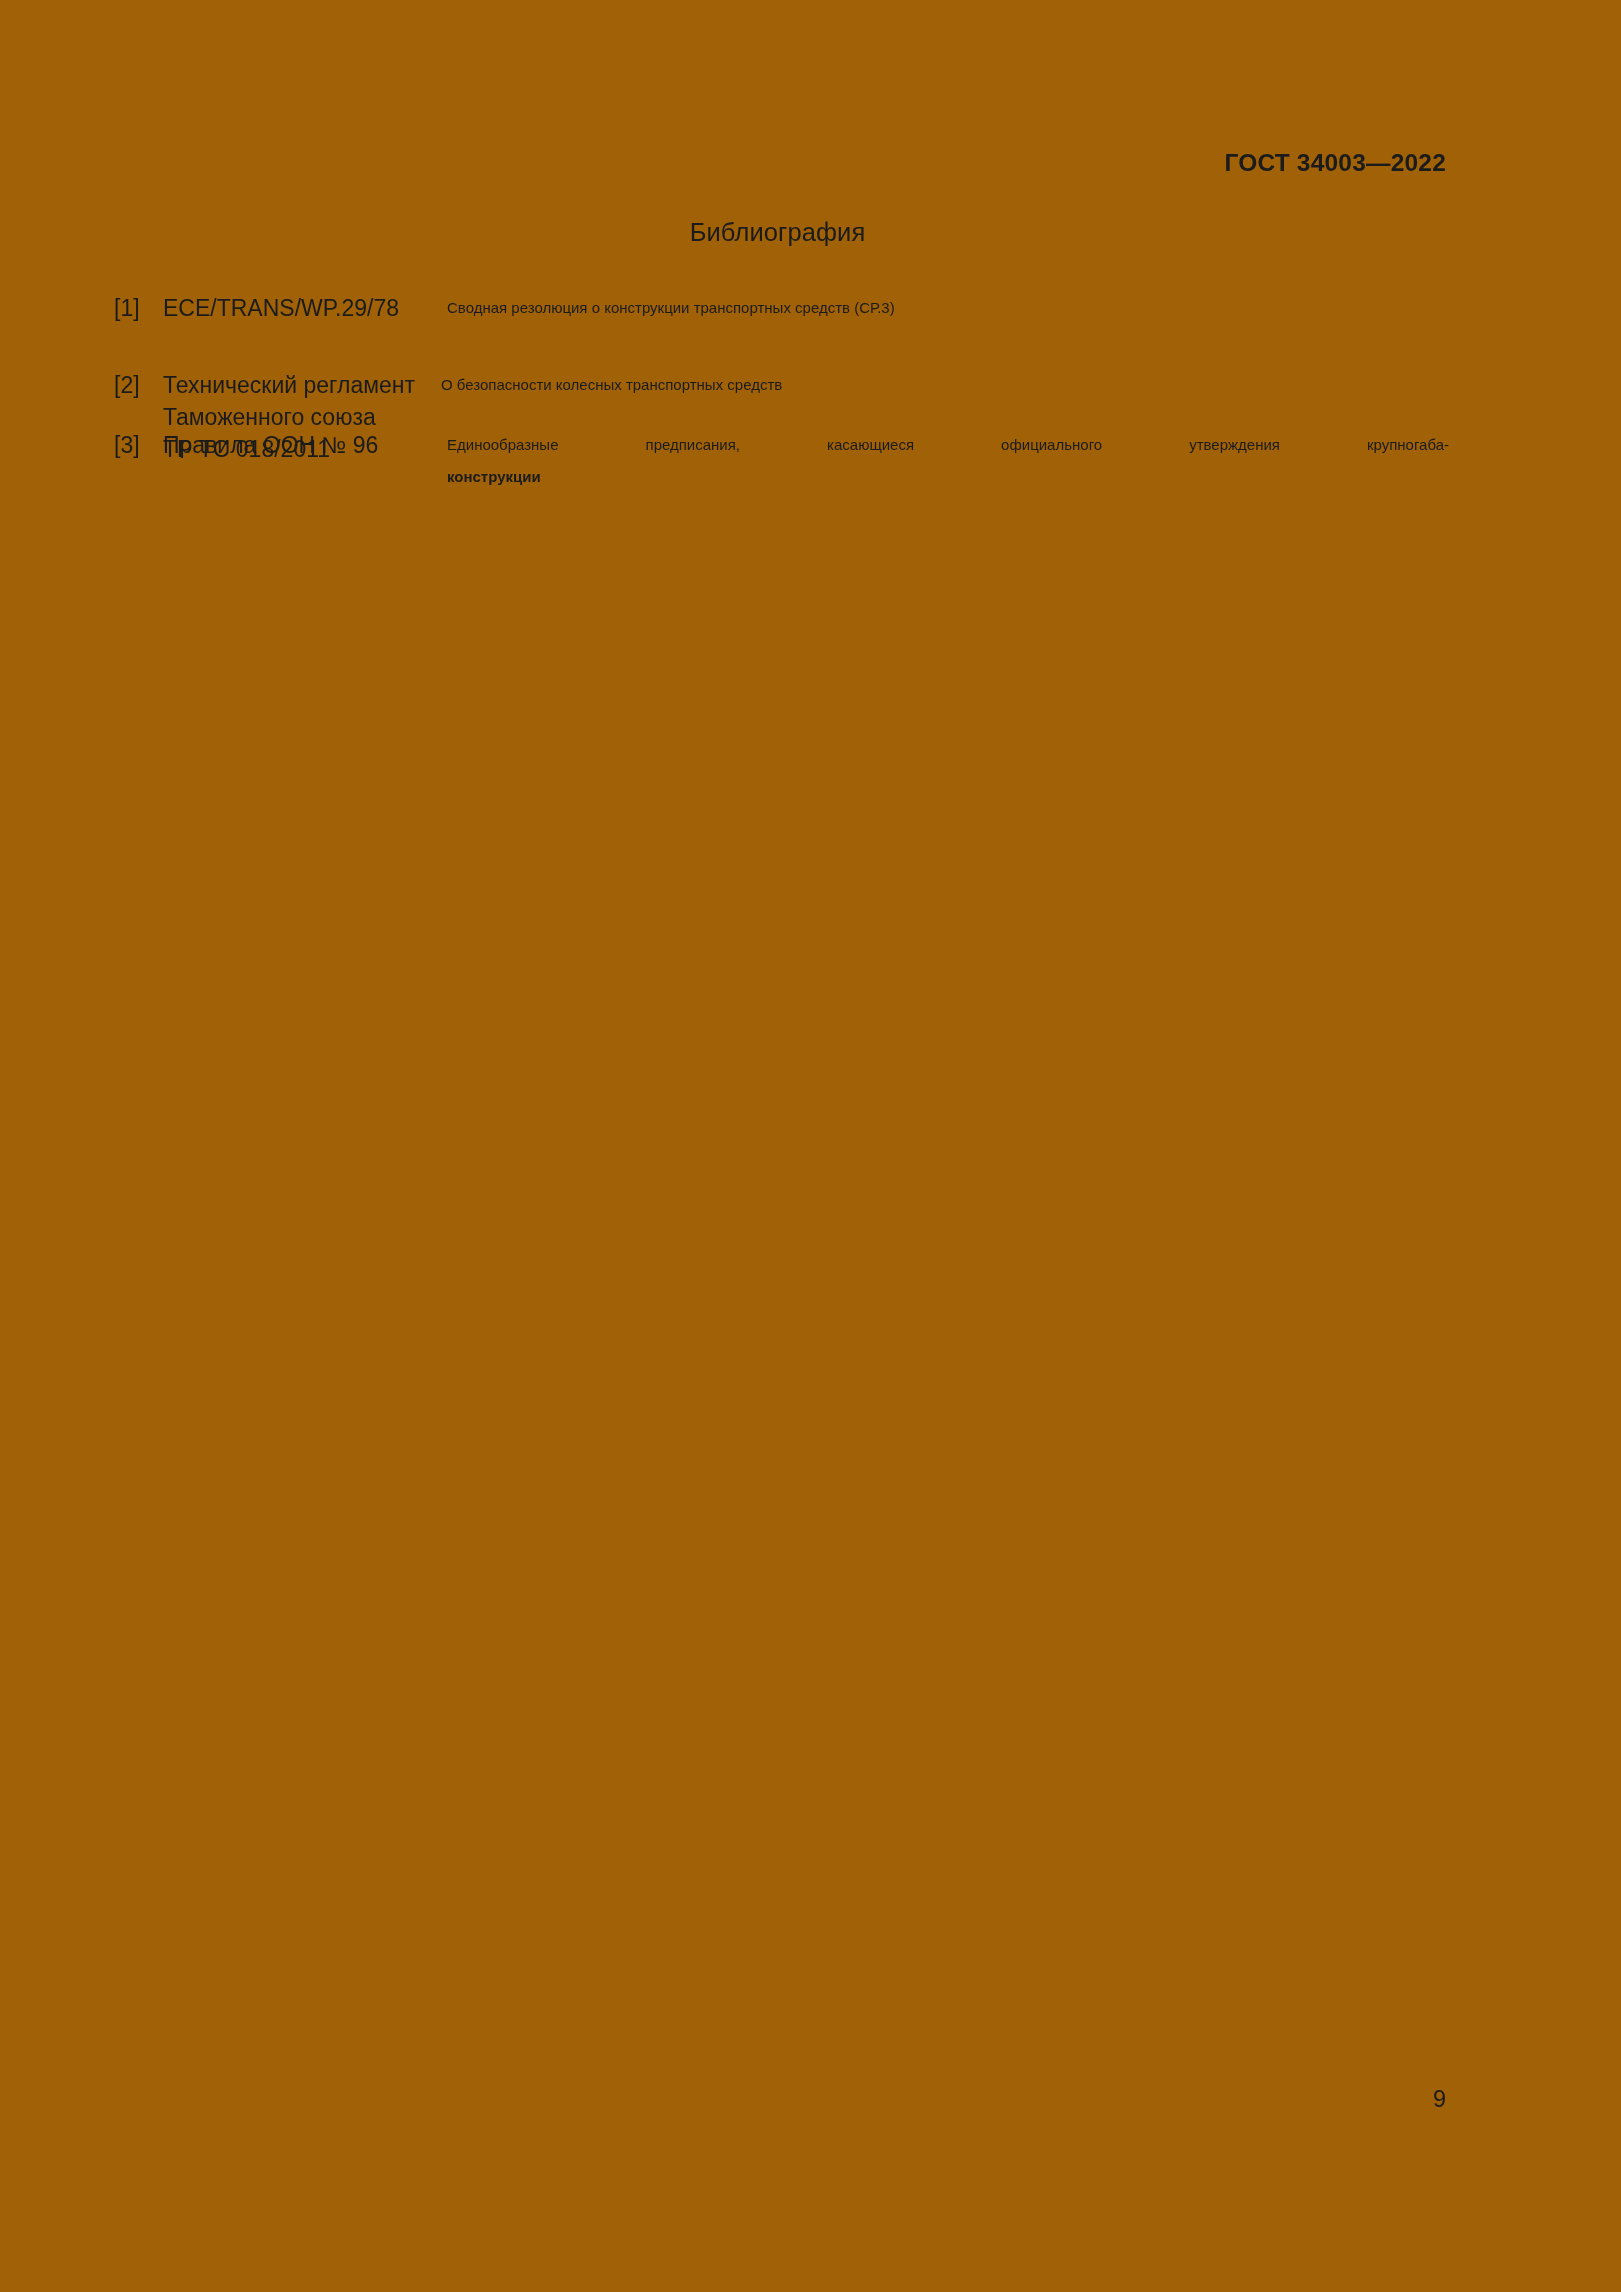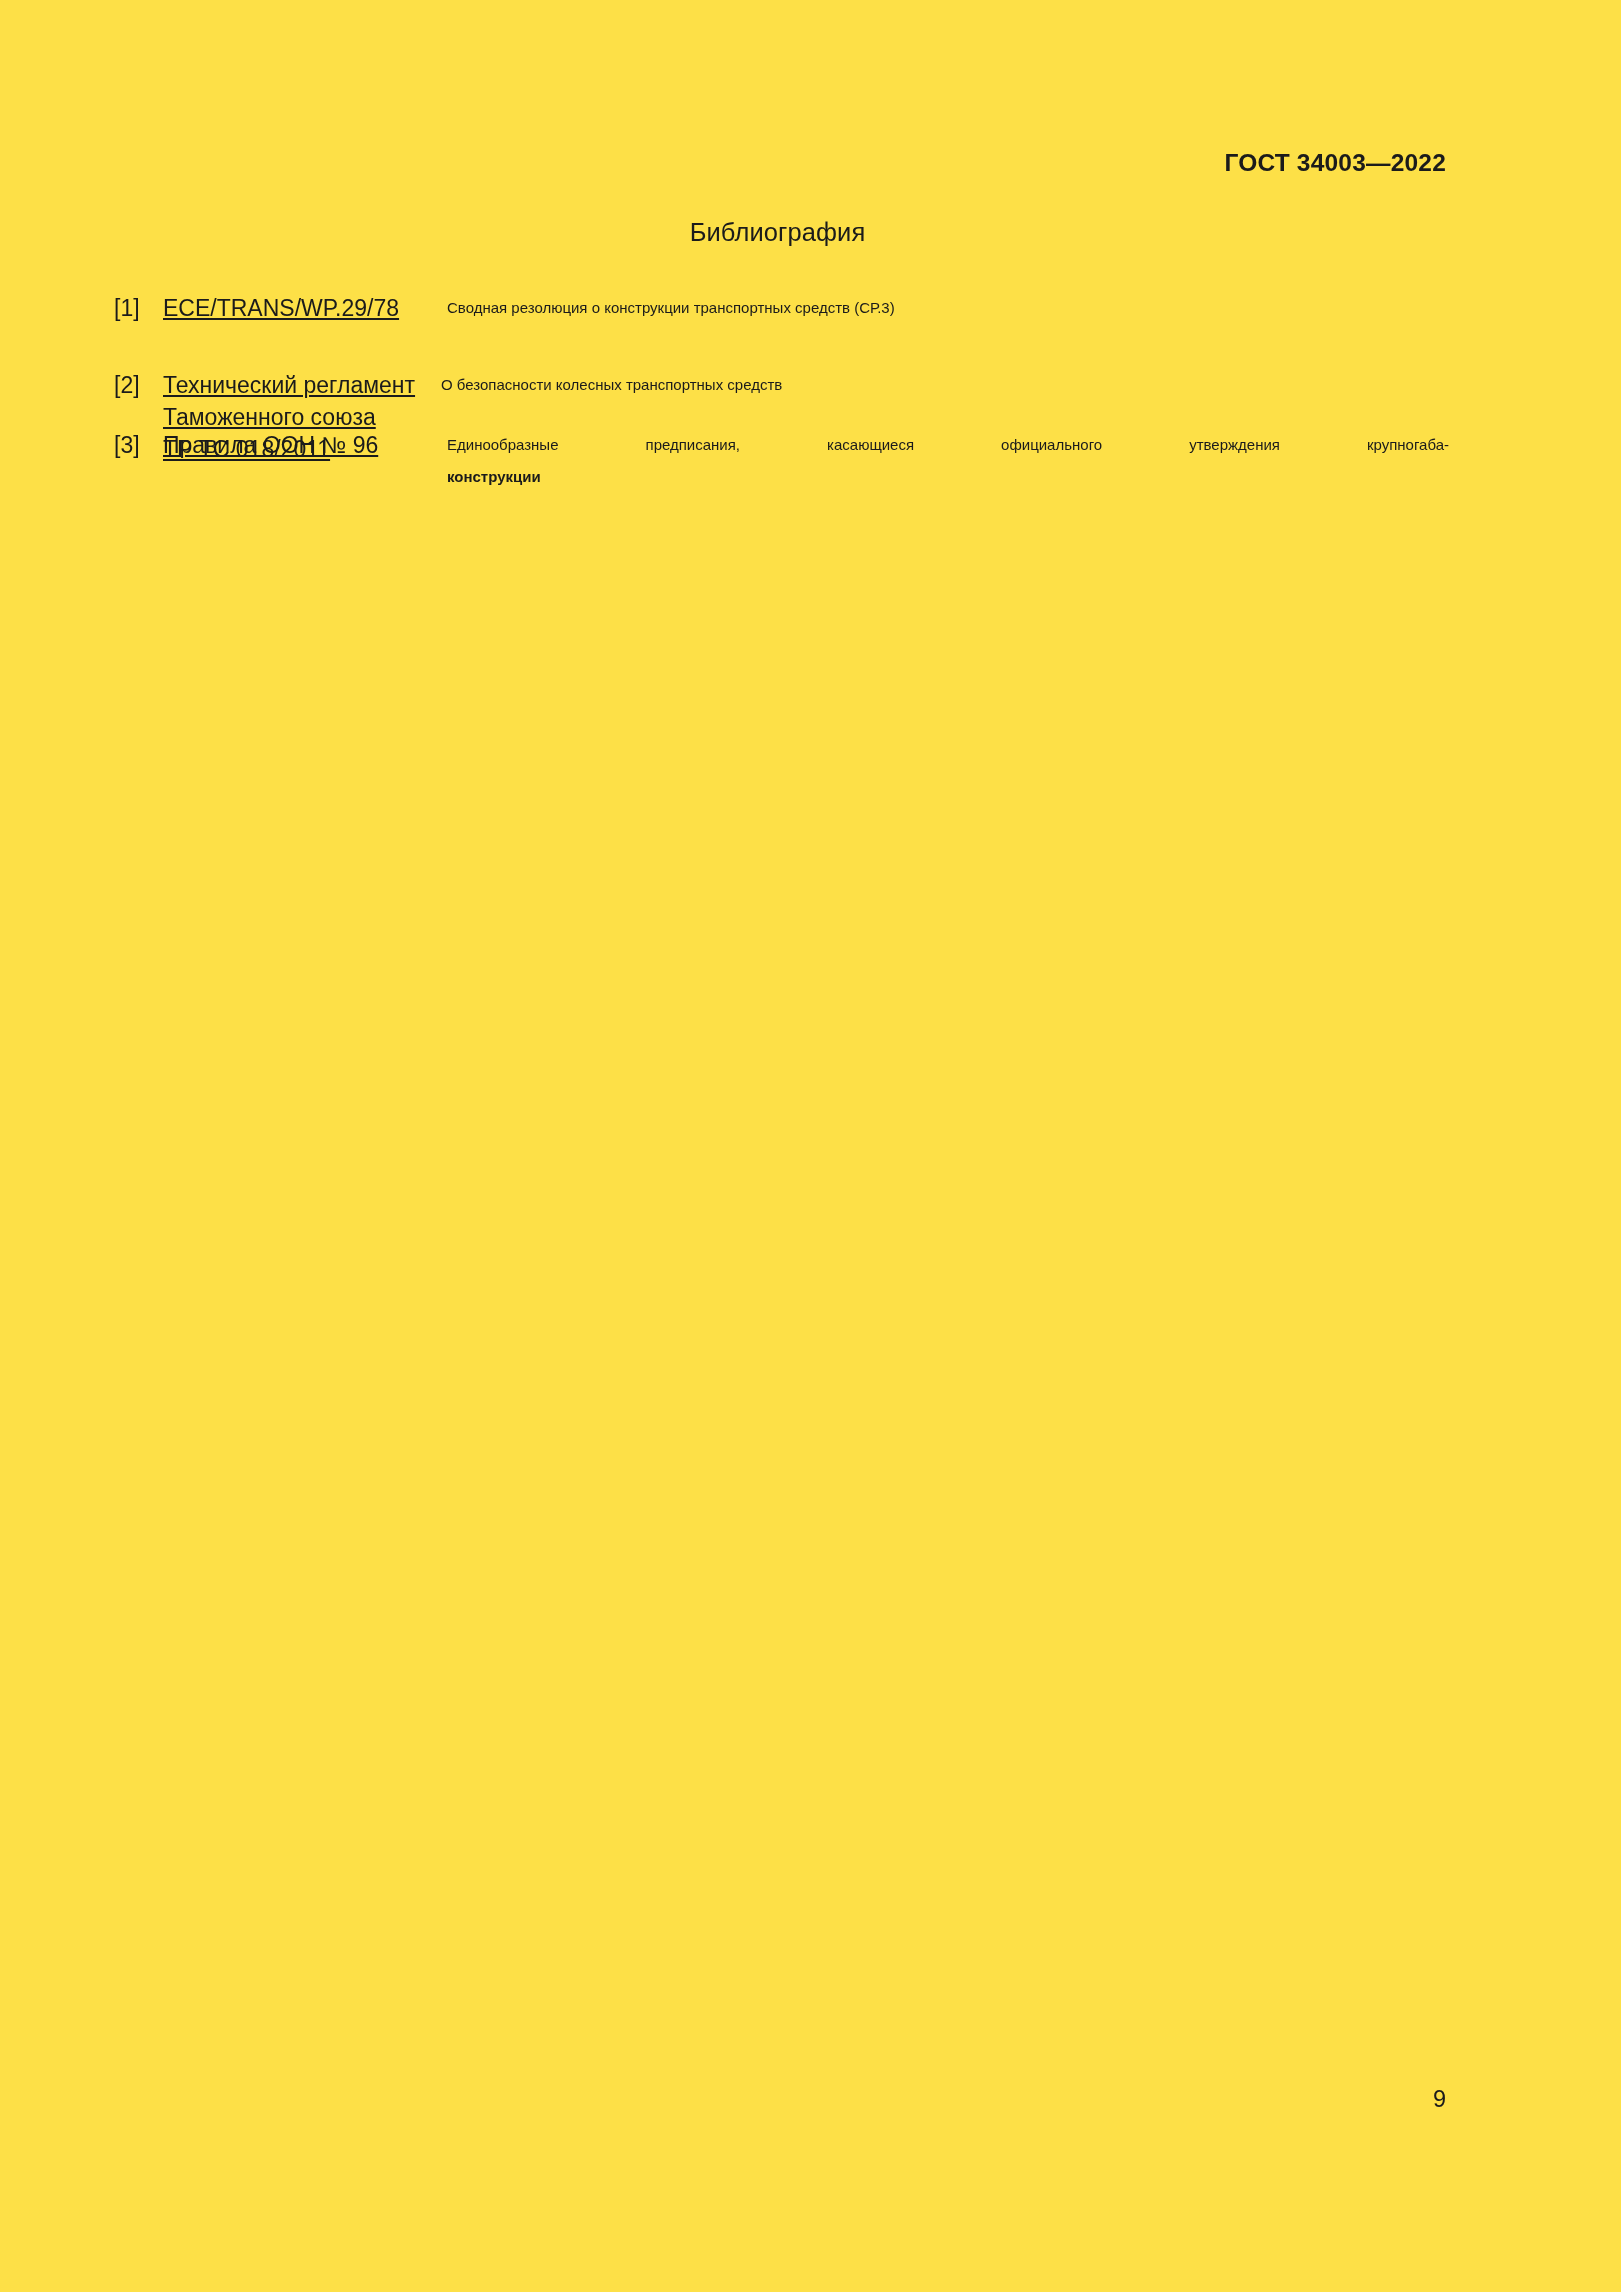--- a/index.html
+++ b/index.html
@@ -4,21 +4,21 @@
 <style>
   html, body {
     margin: 0;
     padding: 0;
     background: #ffffff;
   }
   .page {
     position: relative;
     width: 1621px;
     height: 2293px;
-    background: #fde047;
+    background: #a16207;
     font-family: "Liberation Sans", "DejaVu Sans", sans-serif;
     color: #1b1b1b;
     overflow: hidden;
   }
 
   
   .running-head {
     position: absolute;
     top: 149px;
     left: 0;
@@ -68,21 +68,21 @@
     white-space: nowrap;
   }
   .entry-ref {
     position: absolute;
     left: 49px;
     top: 0;
     width: 294px;
     font-size: 23px;
     line-height: 32px;
   }
-  .entry-ref .ref-line { display: block; white-space: nowrap; text-decoration: underline; }
+  .entry-ref .ref-line { display: block; white-space: nowrap; }
 
   .entry-desc {
     margin-left: 333px;
     font-size: 15px;
     line-height: 32px;
   }
   .entry-desc.nowrap { white-space: nowrap; }
   .entry-desc.justify {
     margin-left: 333px;
     width: 1002px;

